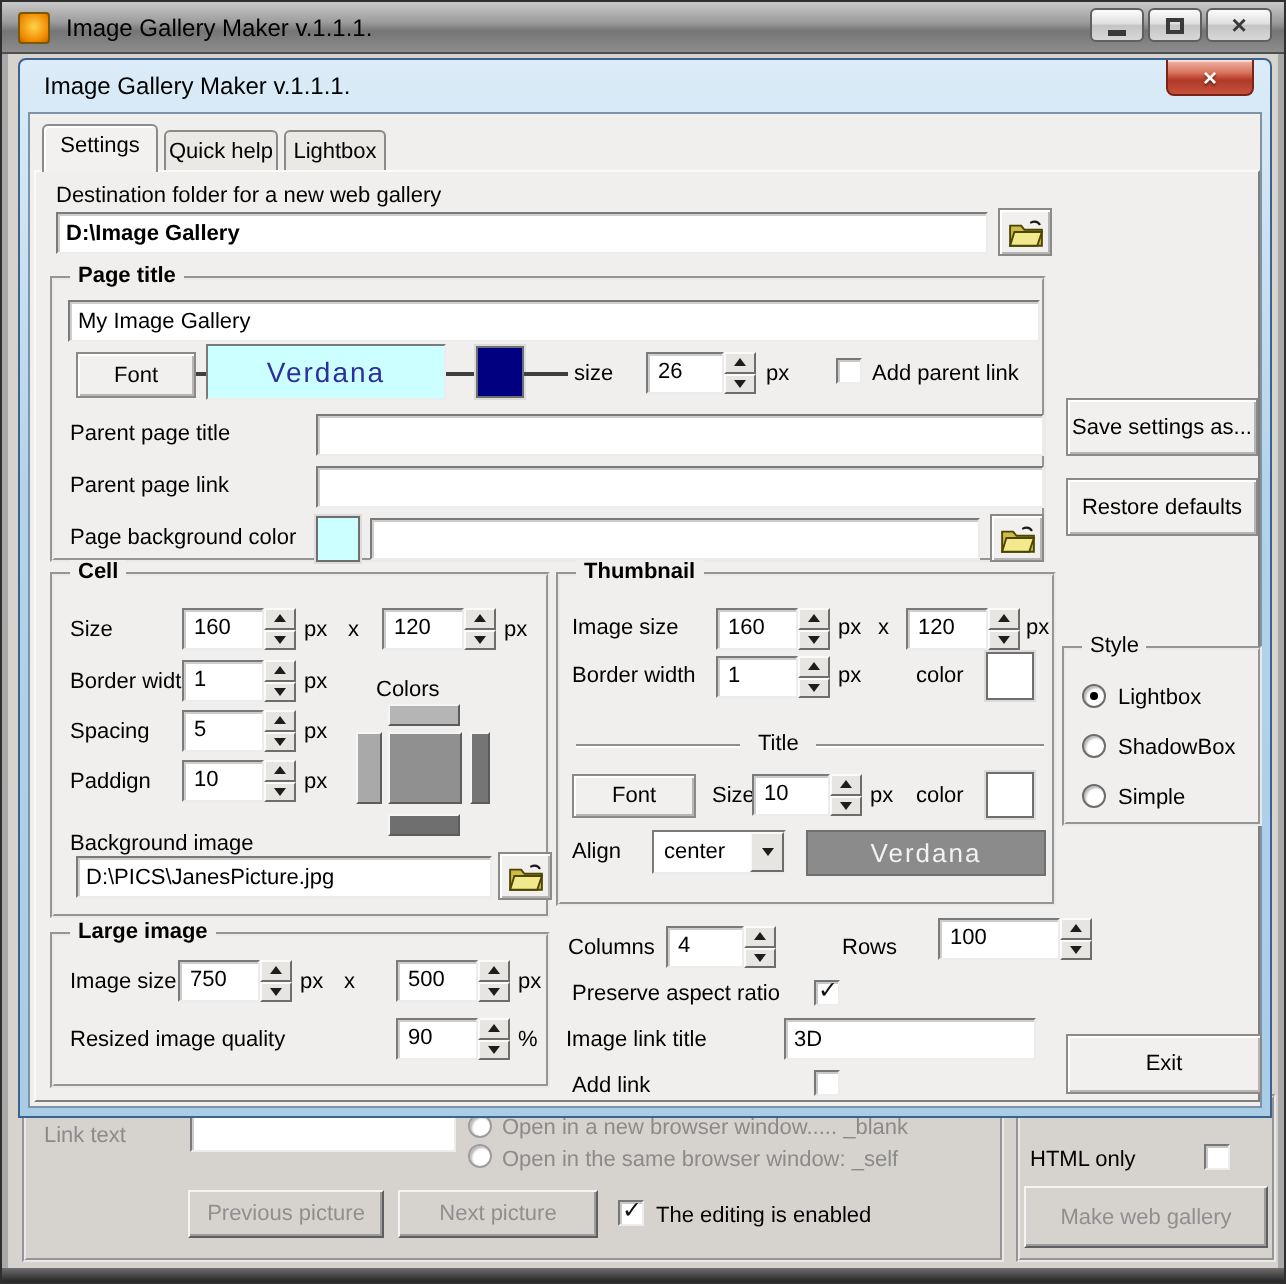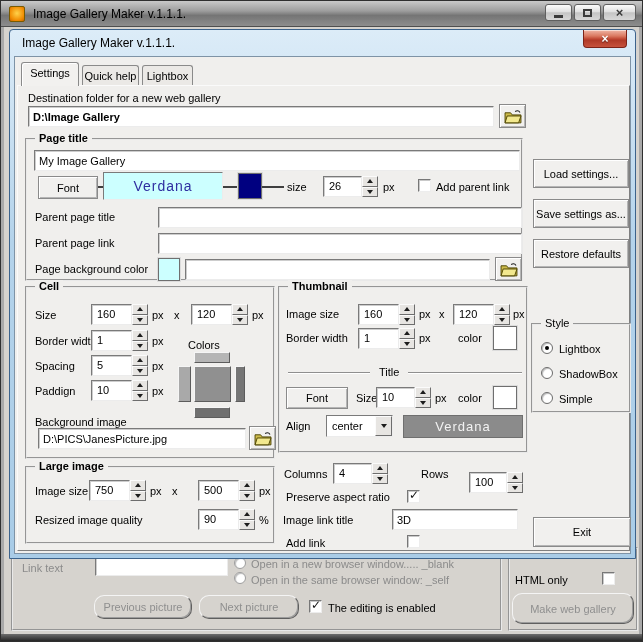--- a/index.html
+++ b/index.html
@@ -36,21 +36,21 @@
   .leg-light { background:#f0efed; }
   .field { position:absolute; background:#fff; border:1px solid;
     border-color:#7a7a7a #ececec #ececec #7a7a7a; box-shadow:inset 1px 1px 0 #cdcdcd;
     font:11px "Liberation Sans",sans-serif; padding:2px 4px; }
   input.field { outline:none; }
   .btn { position:absolute; background:#f1f0ee; border:1px solid #8a8a8a;
     box-shadow:inset 1px 1px 0 #ffffff, inset -1px -1px 0 #b5b5b5;
     font:11px "Liberation Sans",sans-serif; display:flex; align-items:center; justify-content:center; cursor:default; }
   .btn.classic { background:#d6d3ce; border:1px solid; border-color:#f4f4f4 #5f5f5f #5f5f5f #f4f4f4;
     box-shadow:inset -1px -1px 0 #9c9c9c; }
-  .btn.disbtn { color:#8f8f8f;border-radius:10px; }
+  .btn.disbtn { color:#8f8f8f; }
   .spin { position:absolute; display:flex; height:21px; }
   .spin-text { flex:1; background:#fff; border:1px solid; border-color:#7a7a7a #ececec #ececec #7a7a7a;
     box-shadow:inset 1px 1px 0 #cdcdcd; padding:3px 0 0 5px; }
   .spin-ud { width:16px; display:flex; flex-direction:column; }
   .spin-b { flex:1; background:#e7e5e2; border:1px solid; border-color:#fbfbfb #6d6d6d #6d6d6d #fbfbfb; position:relative; }
   .tri { width:0; height:0; position:absolute; left:50%; top:50%; transform:translate(-50%,-50%); }
   .tri.up { border-left:3px solid transparent; border-right:3px solid transparent; border-bottom:4px solid #1d1d1d; }
   .tri.dn { border-left:3px solid transparent; border-right:3px solid transparent; border-top:4px solid #1d1d1d; }
   .cb { position:absolute; width:13px; height:13px; background:#fff; border:1px solid;
     border-color:#777 #ededed #ededed #777; box-shadow:inset 1px 1px 0 #c9c9c9; }
@@ -362,21 +362,20 @@
         <div class="lbl" style="left:6px;top:132px">Align</div>
         <div class="dd" style="left:46px;top:127px;width:67px">
           <div class="dd-text">center</div>
           <div class="dd-btn">
               <i class="tri dn"></i>
             </div>
         </div>
         <div class="preview-thumbfont" style="left:123px;top:127px;width:120px;height:23px">Verdana</div>
       </div>
 
-      <div class="btn" style="left:518px;top:102px;width:96px;height:29px">Load settings...</div>
       <div class="btn" style="left:518px;top:182px;width:96px;height:29px">Restore defaults</div>
       <div class="btn" style="left:518px;top:142px;width:96px;height:29px">Save settings as...</div>
 
       <div class="grp" style="left:516px;top:266px;width:100px;height:90px">
         <div class="leg leg-light">Style</div>
         <div class="radio sel" style="left:8px;top:17px"></div>
         <div class="lbl" style="left:26px;top:18px">Lightbox</div>
         <div class="radio" style="left:8px;top:42px"></div>
         <div class="lbl" style="left:26px;top:43px">ShadowBox</div>
         <div class="radio" style="left:8px;top:67px"></div>
@@ -432,21 +431,21 @@
         <div class="spin-ud">
             <div class="spin-b">
               <i class="tri up"></i>
             </div>
         <div class="spin-b">
               <i class="tri dn"></i>
             </div>
           </div>
       </div>
       <div class="lbl" style="left:406px;top:411px">Rows</div>
-      <div class="spin" style="left:454px;top:415px;width:54px">
+      <div class="spin" style="left:454px;top:402px;width:77px">
         <div class="spin-text">100</div>
         <div class="spin-ud">
             <div class="spin-b">
               <i class="tri up"></i>
             </div>
         <div class="spin-b">
               <i class="tri dn"></i>
             </div>
           </div>
       </div>

